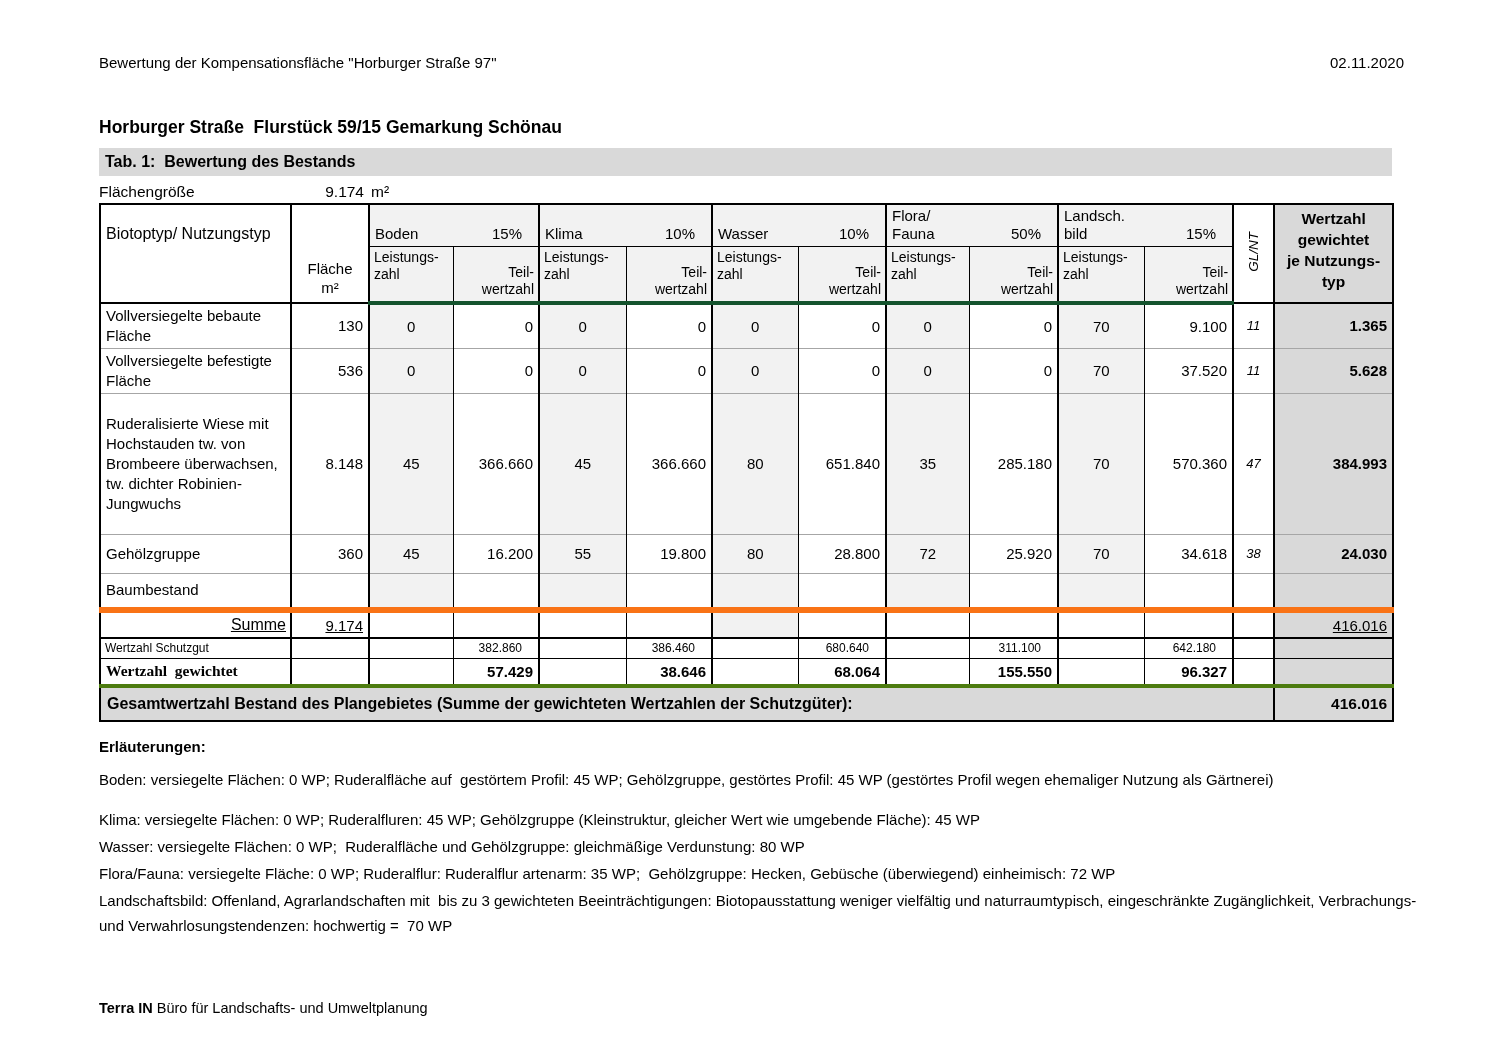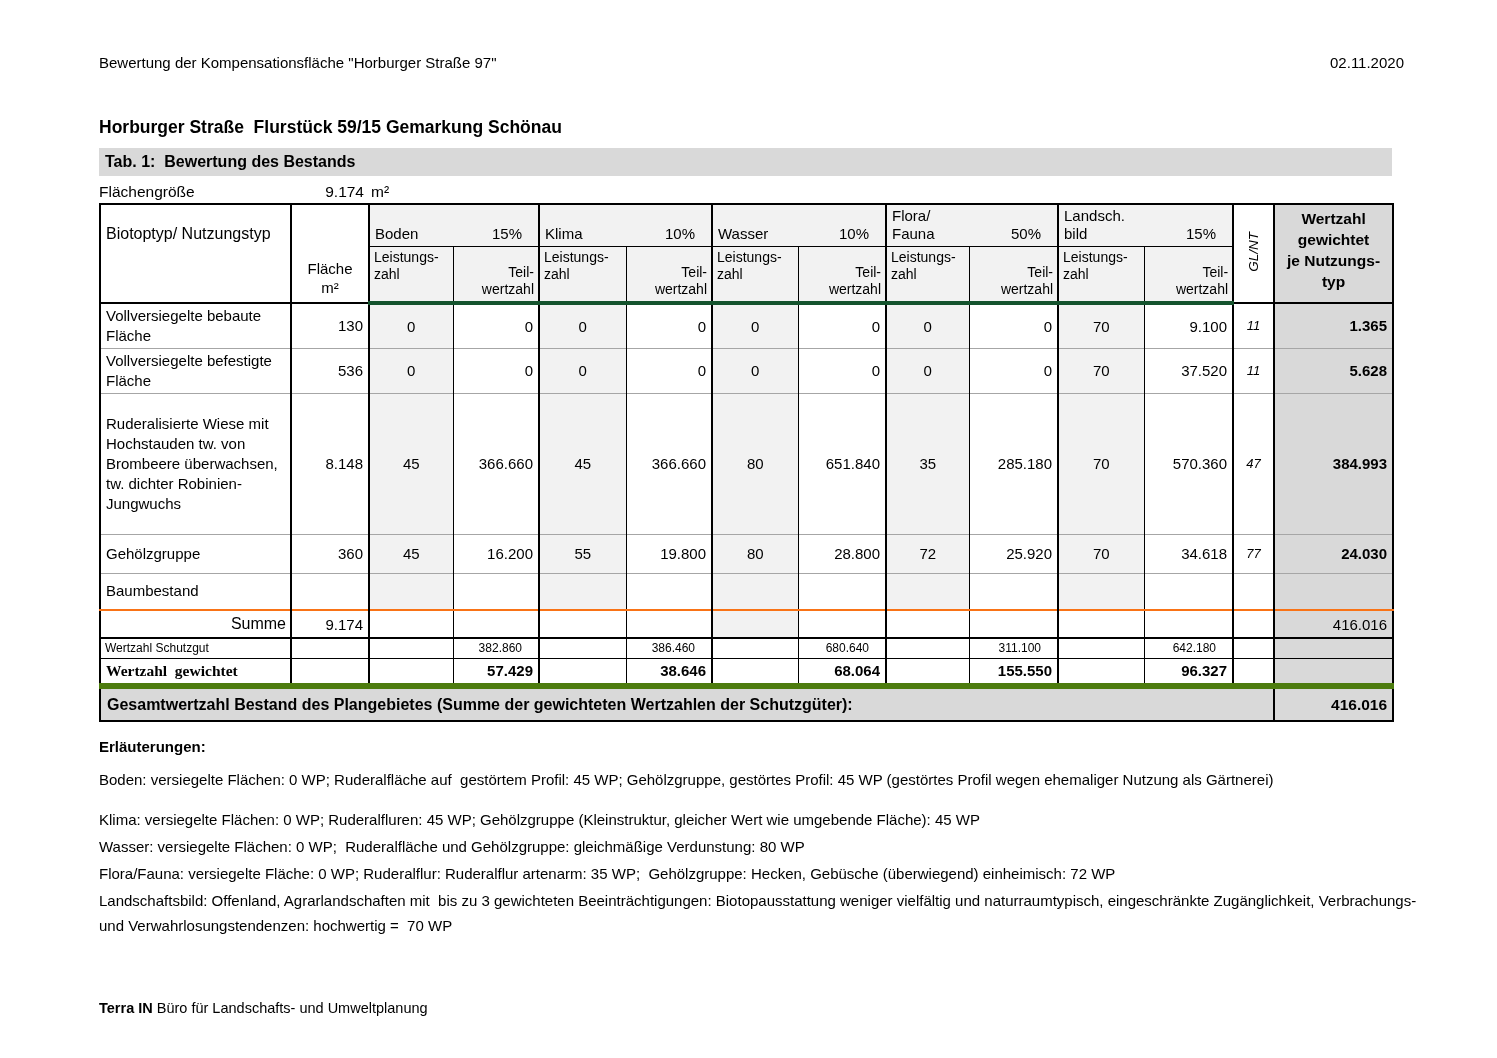--- a/index.html
+++ b/index.html
@@ -80,35 +80,35 @@
   .datarow td { border-top: 1px solid #a6a6a6; }
   .datarow.first td { border-top: 2px solid #000; }
   .name { text-align: left; padding: 2px 4px 2px 5px; line-height: 20px; }
   .fl { text-align: right; padding-right: 5px; }
   .lz { background: #f2f2f2; text-align: center; }
   .tw { background: #fff; text-align: right; padding-right: 5px; }
   .glnt { background: #fff; text-align: center; font-style: italic; font-size: 13px; }
   .wz { background: #d9d9d9; font-weight: bold; text-align: right; padding-right: 5px; }
 
   
-  tr.sumrow { height: 28px; } .sumrow td { border-top: 2px solid #f97316; }
+  tr.sumrow { height: 28px; } .sumrow td { border-top: 6px solid #f97316; text-decoration: underline; }
   .sum-label { text-align: right; padding-right: 4px; font-size: 16px; }
   .sum-total { background: #d9d9d9; text-align: right; padding-right: 5px; }
   .bg-light { background: #f2f2f2; }
   .graycell { background: #d9d9d9; }
 
   tr.sgrow { height: 20px; } .sgrow td { border-top: 2px solid #000; }
   .sg-label { font-size: 12px; text-align: left; padding-left: 4px; }
   .sg-val { font-size: 12px; text-align: right; padding-right: 16px; }
 
   tr.wgrow { height: 28px; } .wgrow td { border-top: 1px solid #000; }
   .wg-label { font-weight: bold; font-size: 15.5px; text-align: left; padding-left: 5px; white-space: pre-wrap; font-family: Liberation Serif, serif; }
   .wg-val { font-weight: bold; text-align: right; padding-right: 5px; }
 
-  tr.gesrow { height: 35px; } .gesrow td { border-top: 6px solid #4d7c0f; background: #d9d9d9; }
+  tr.gesrow { height: 35px; } .gesrow td { border-top: 4px solid #4d7c0f; background: #d9d9d9; }
   .ges-label { font-weight: bold; font-size: 16px; text-align: left; padding-left: 6px; }
   .ges-val { font-weight: bold; font-size: 15.5px; text-align: right; padding-right: 5px; }
 
   
   .notes { margin: 16px 60px 0 99px; font-size: 15px; }
   .notes-heading { font-weight: bold; margin-bottom: 12px; }
   .note-line { white-space: pre-wrap; line-height: 25px; margin-bottom: 2px; }
   .note-line.gap-after { margin-bottom: 15px; }
 
   .page-footer { margin: 62px 0 0 99px; font-size: 14.5px; }
@@ -274,21 +274,21 @@
     <td class="lz gs">45</td>
     <td class="tw">16.200</td>
     <td class="lz gs">55</td>
     <td class="tw">19.800</td>
     <td class="lz gs">80</td>
     <td class="tw">28.800</td>
     <td class="lz gs">72</td>
     <td class="tw">25.920</td>
     <td class="lz gs">70</td>
     <td class="tw">34.618</td>
-    <td class="glnt gs">77</td>
+    <td class="glnt gs">38</td>
     <td class="wz gs">24.030</td>
   </tr>
   <tr class="datarow r5">
     <td class="name">Baumbestand</td>
     <td class="fl gs"></td>
     <td class="lz gs"></td>
     <td class="tw"></td>
     <td class="lz gs"></td>
     <td class="tw"></td>
     <td class="lz gs"></td>

